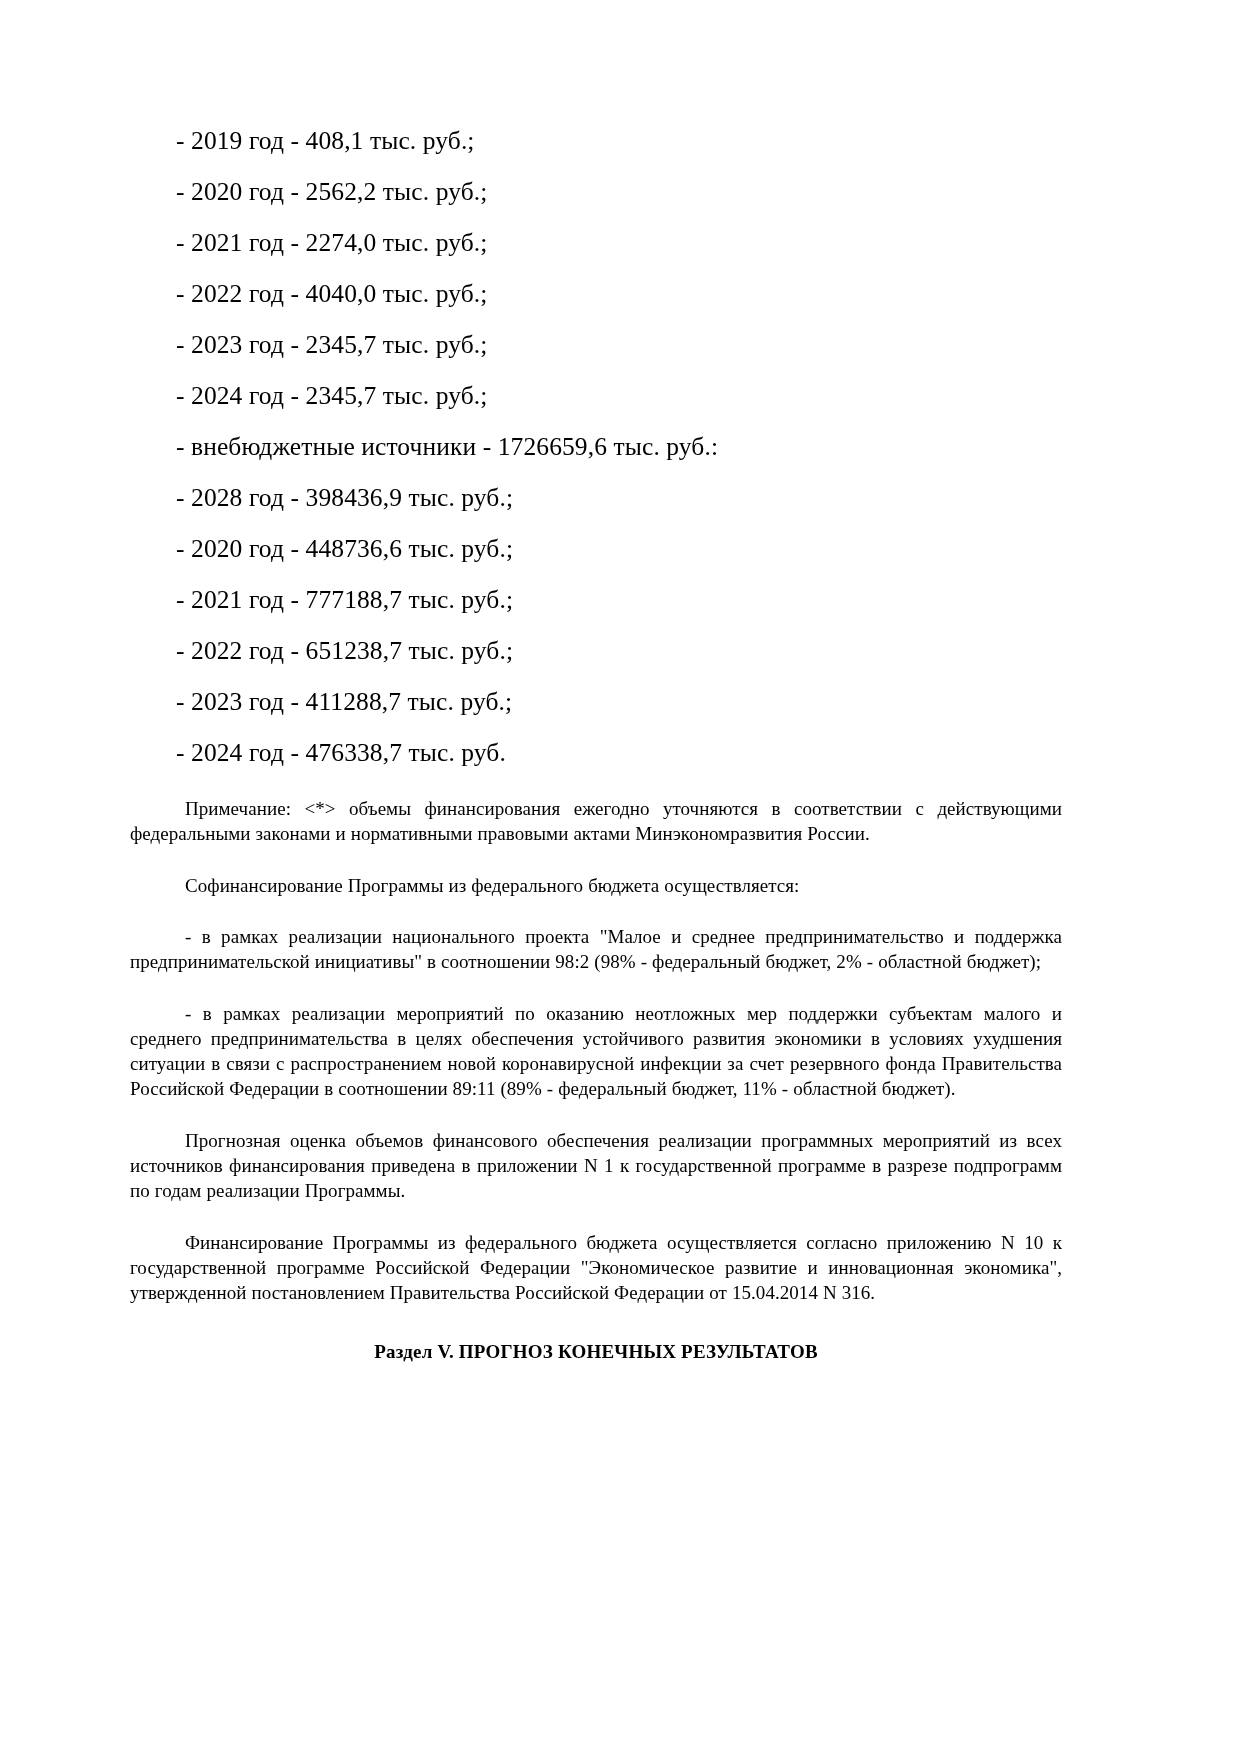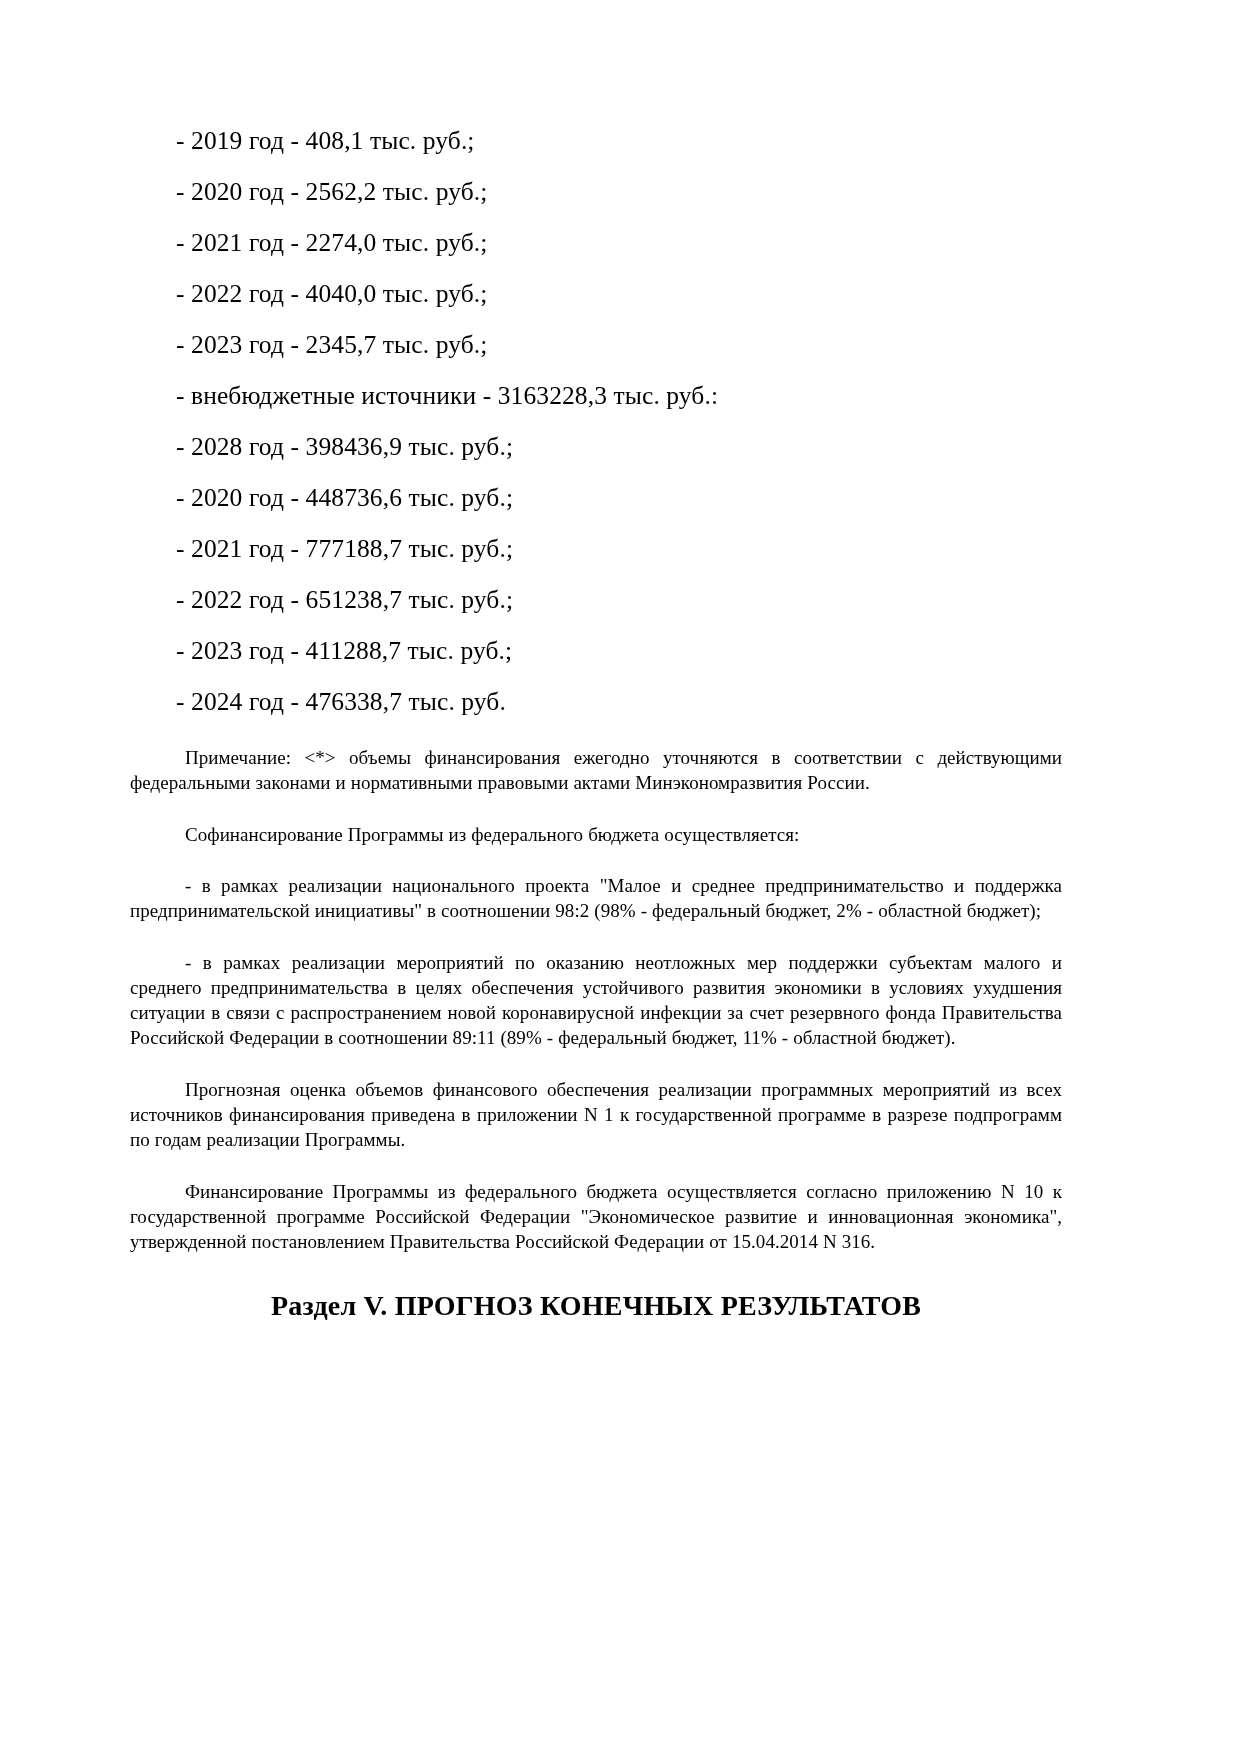--- a/index.html
+++ b/index.html
@@ -53,21 +53,21 @@
     text-indent: 55px;
     letter-spacing: 0.05px;
     word-spacing: 0.2px;
   }
   .para-tight {
     margin-bottom: 26px;
   }
 
   
   .section-heading {
-    font-size: 28px;
+    font-size: 19px;
     font-weight: bold;
     text-align: center;
     margin: 36px 0 0 0;
     text-indent: 0;
     letter-spacing: 0.2px;
   }
 
   .spacer-sm { height: 6px; }
 </style>
 </head>
@@ -75,23 +75,24 @@
 
 <div class="page">
   <div class="content">
 
     <div>
       <p class="list-line">- 2019 год - 408,1 тыс. руб.;</p>
       <p class="list-line">- 2020 год - 2562,2 тыс. руб.;</p>
       <p class="list-line">- 2021 год - 2274,0 тыс. руб.;</p>
       <p class="list-line">- 2022 год - 4040,0 тыс. руб.;</p>
       <p class="list-line">- 2023 год - 2345,7 тыс. руб.;</p>
+      <p class="list-line">- 2024 год - 2345,7 тыс. руб.;</p>
     </div>
 
-    <p class="list-line">- внебюджетные источники - 3163228,3 тыс. руб.:</p>
+    <p class="list-line">- внебюджетные источники - 1726659,6 тыс. руб.:</p>
 
     <div>
       <p class="list-line">- 2028 год - 398436,9 тыс. руб.;</p>
       <p class="list-line">- 2020 год - 448736,6 тыс. руб.;</p>
       <p class="list-line">- 2021 год - 777188,7 тыс. руб.;</p>
       <p class="list-line">- 2022 год - 651238,7 тыс. руб.;</p>
       <p class="list-line">- 2023 год - 411288,7 тыс. руб.;</p>
       <p class="list-line">- 2024 год - 476338,7 тыс. руб.</p>
     </div>
 

